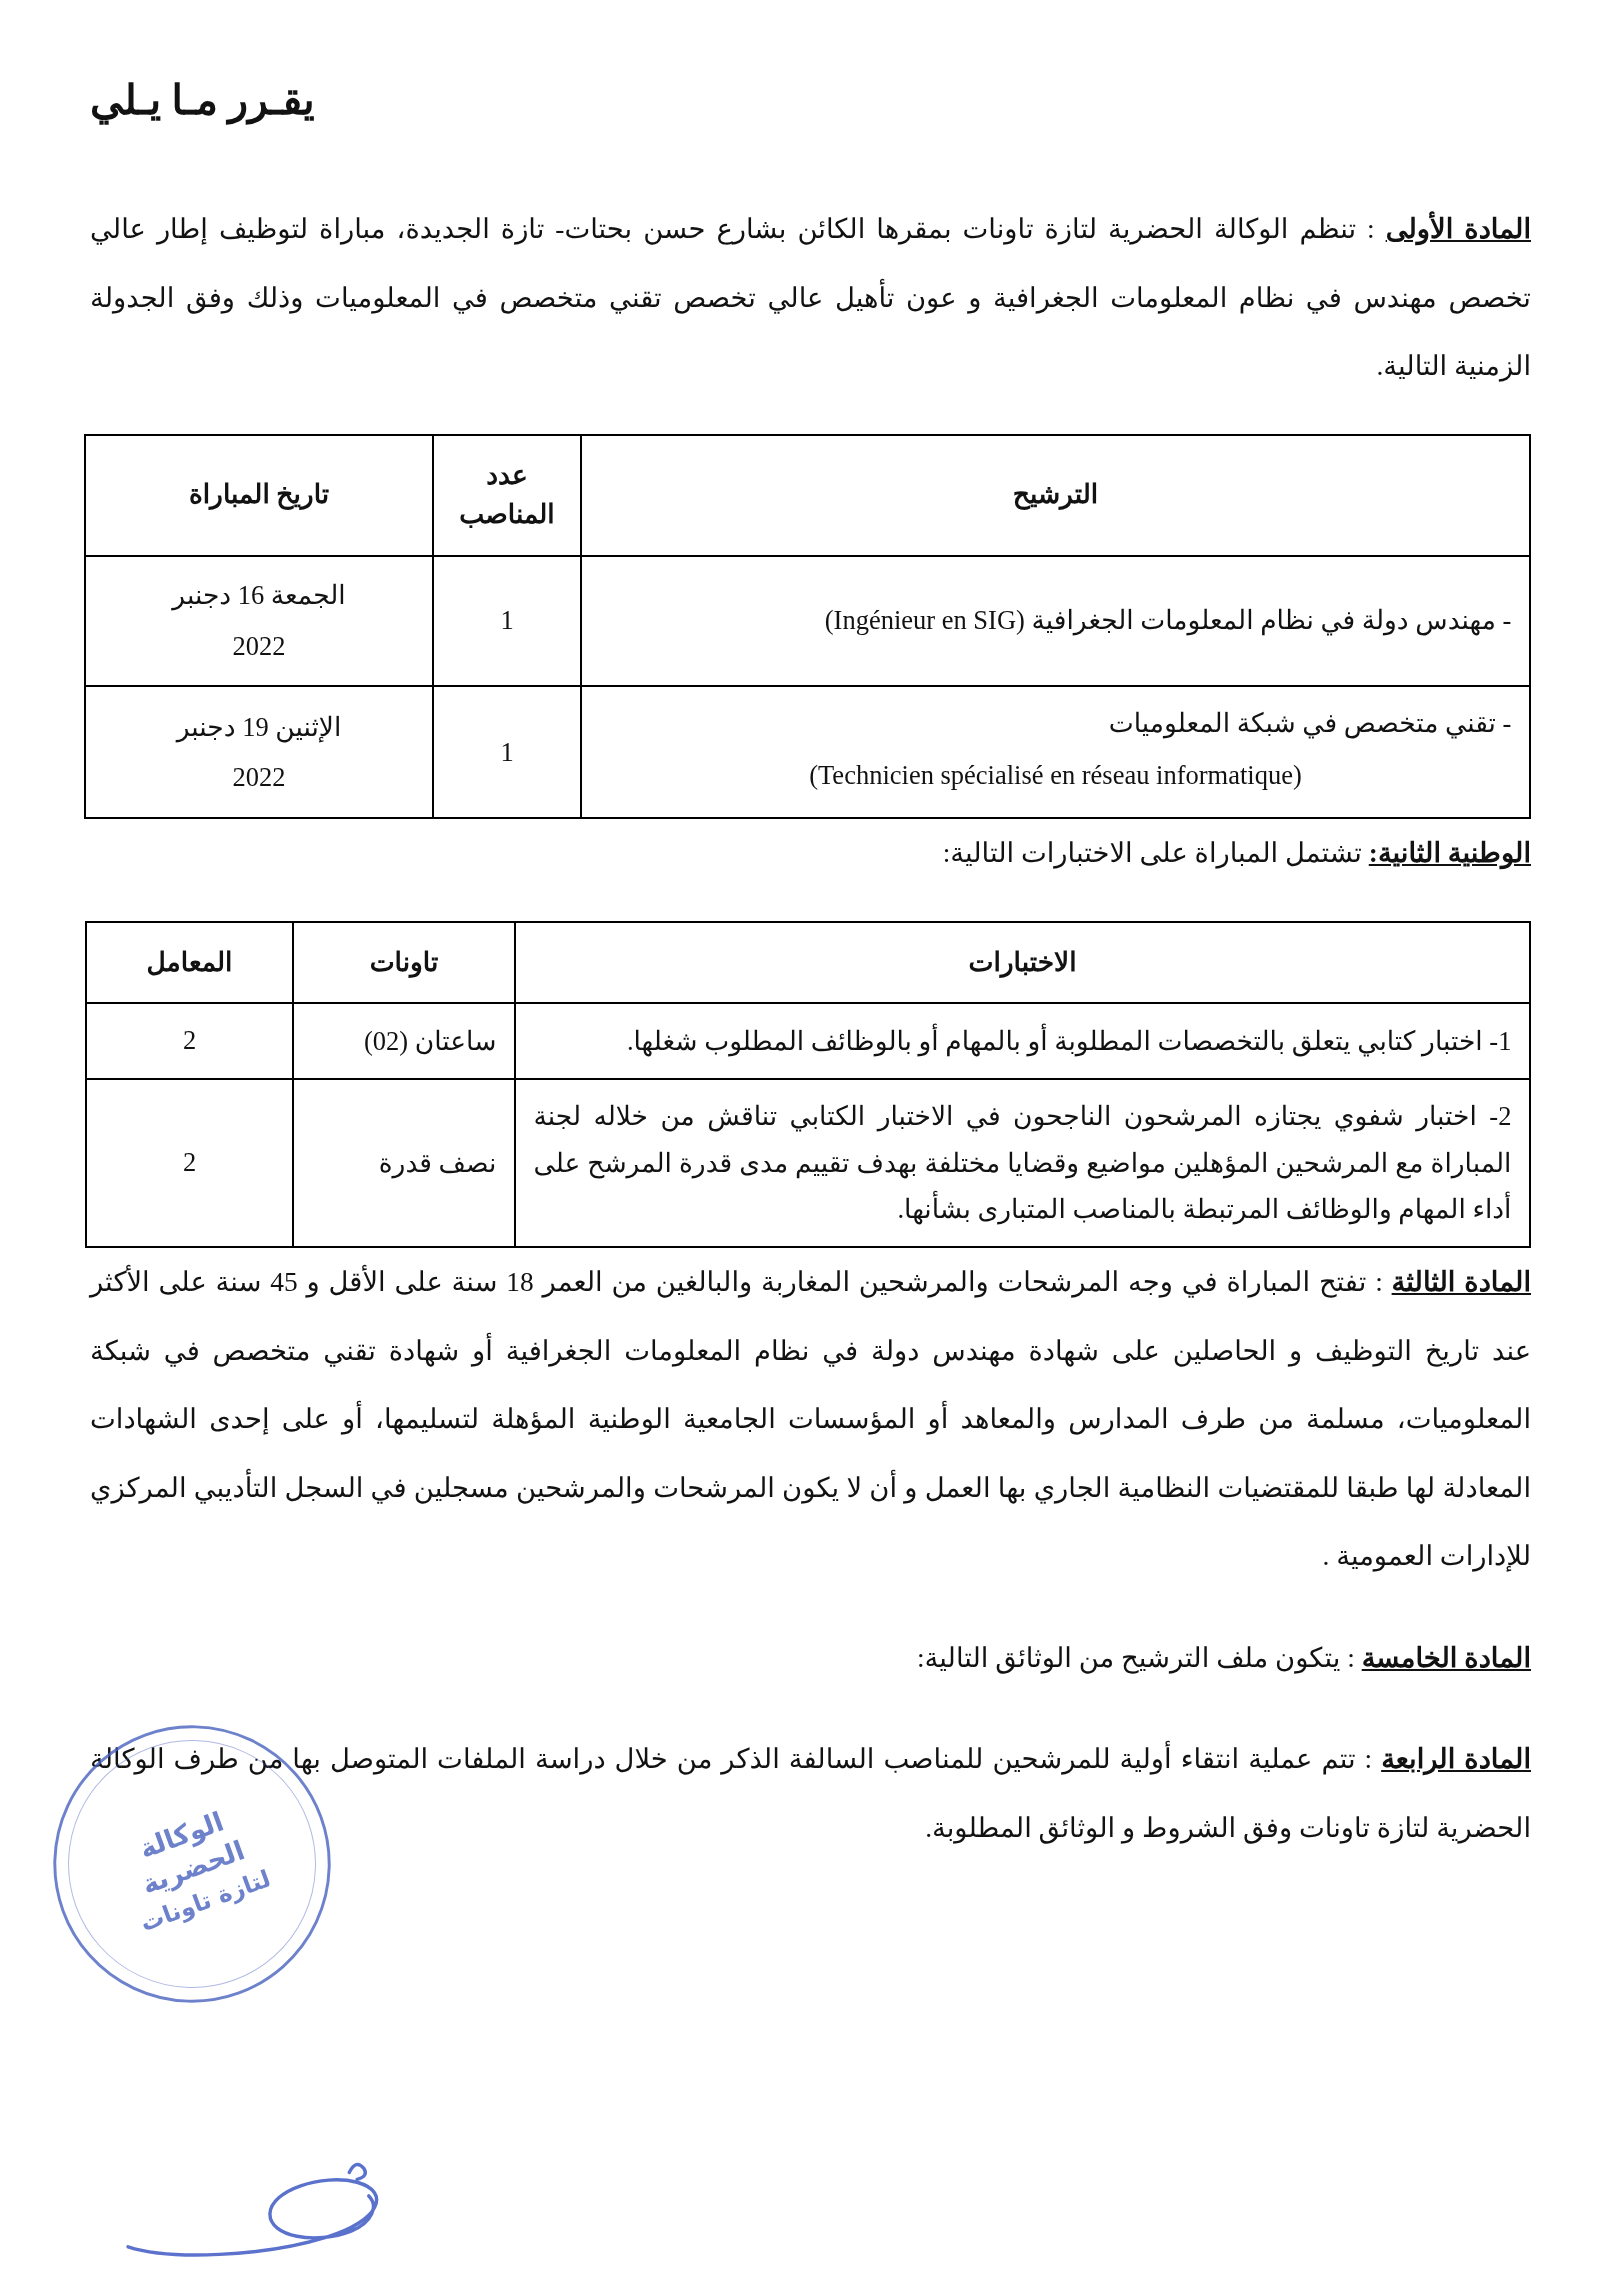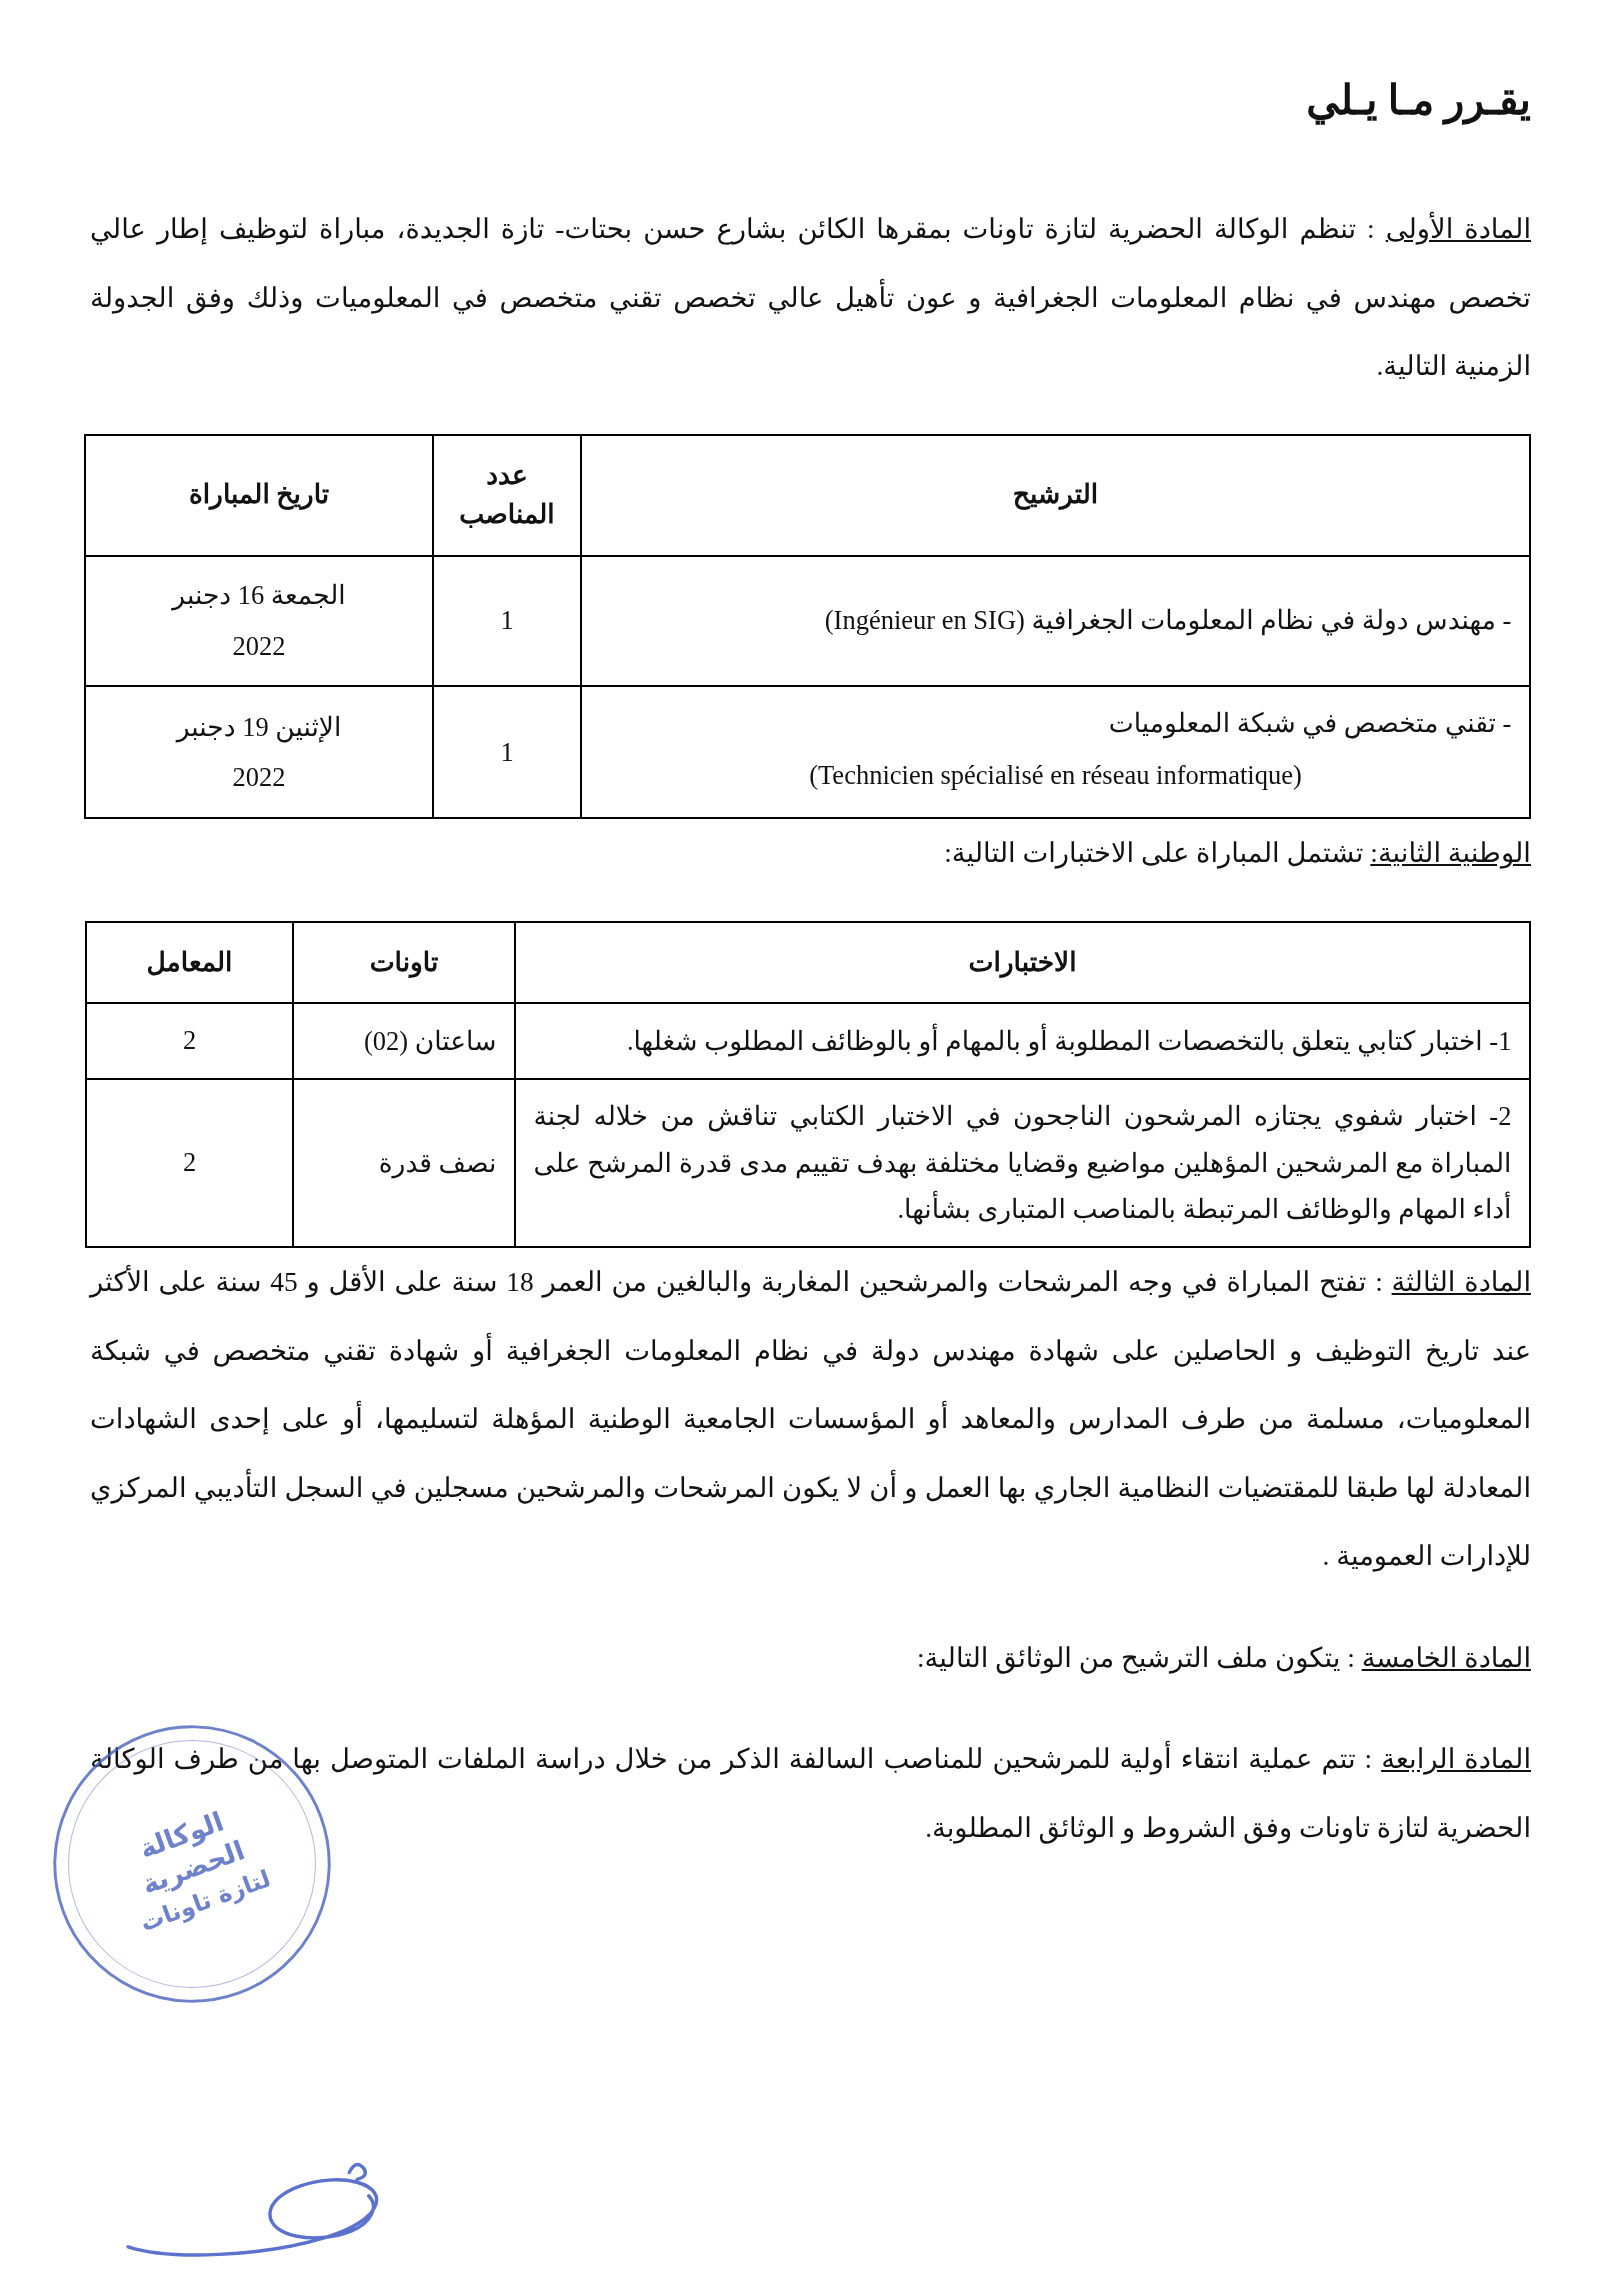--- a/index.html
+++ b/index.html
@@ -11,35 +11,35 @@
     margin: 0 auto;
     background: #ffffff;
     font-family: "Liberation Serif", "DejaVu Serif", serif;
     color: #121212;
     direction: rtl;
     overflow: hidden;
   }
   .content { padding: 49px 90px 0 90px; }
 
   .doc-title {
-    text-align: right;
+    text-align: left;
     font-size: 41px;
     font-weight: bold;
     margin: 27.4px 0 71px 0;
     letter-spacing: 1px;
   }
 
   p.article {
     font-size: 27.4px;
     line-height: 2.5;
     text-align: justify;
     margin: 0 0 33px 0;
   }
   .article-heading {
-    font-weight: normal;
+    font-weight: bold;
     text-decoration: underline;
   }
   p.single-line { text-align: right; }
 
   table.tbl {
     width: 100%;
     border-collapse: collapse;
     table-layout: fixed;
     direction: rtl;
     margin: 7.8px 0 0 0;

